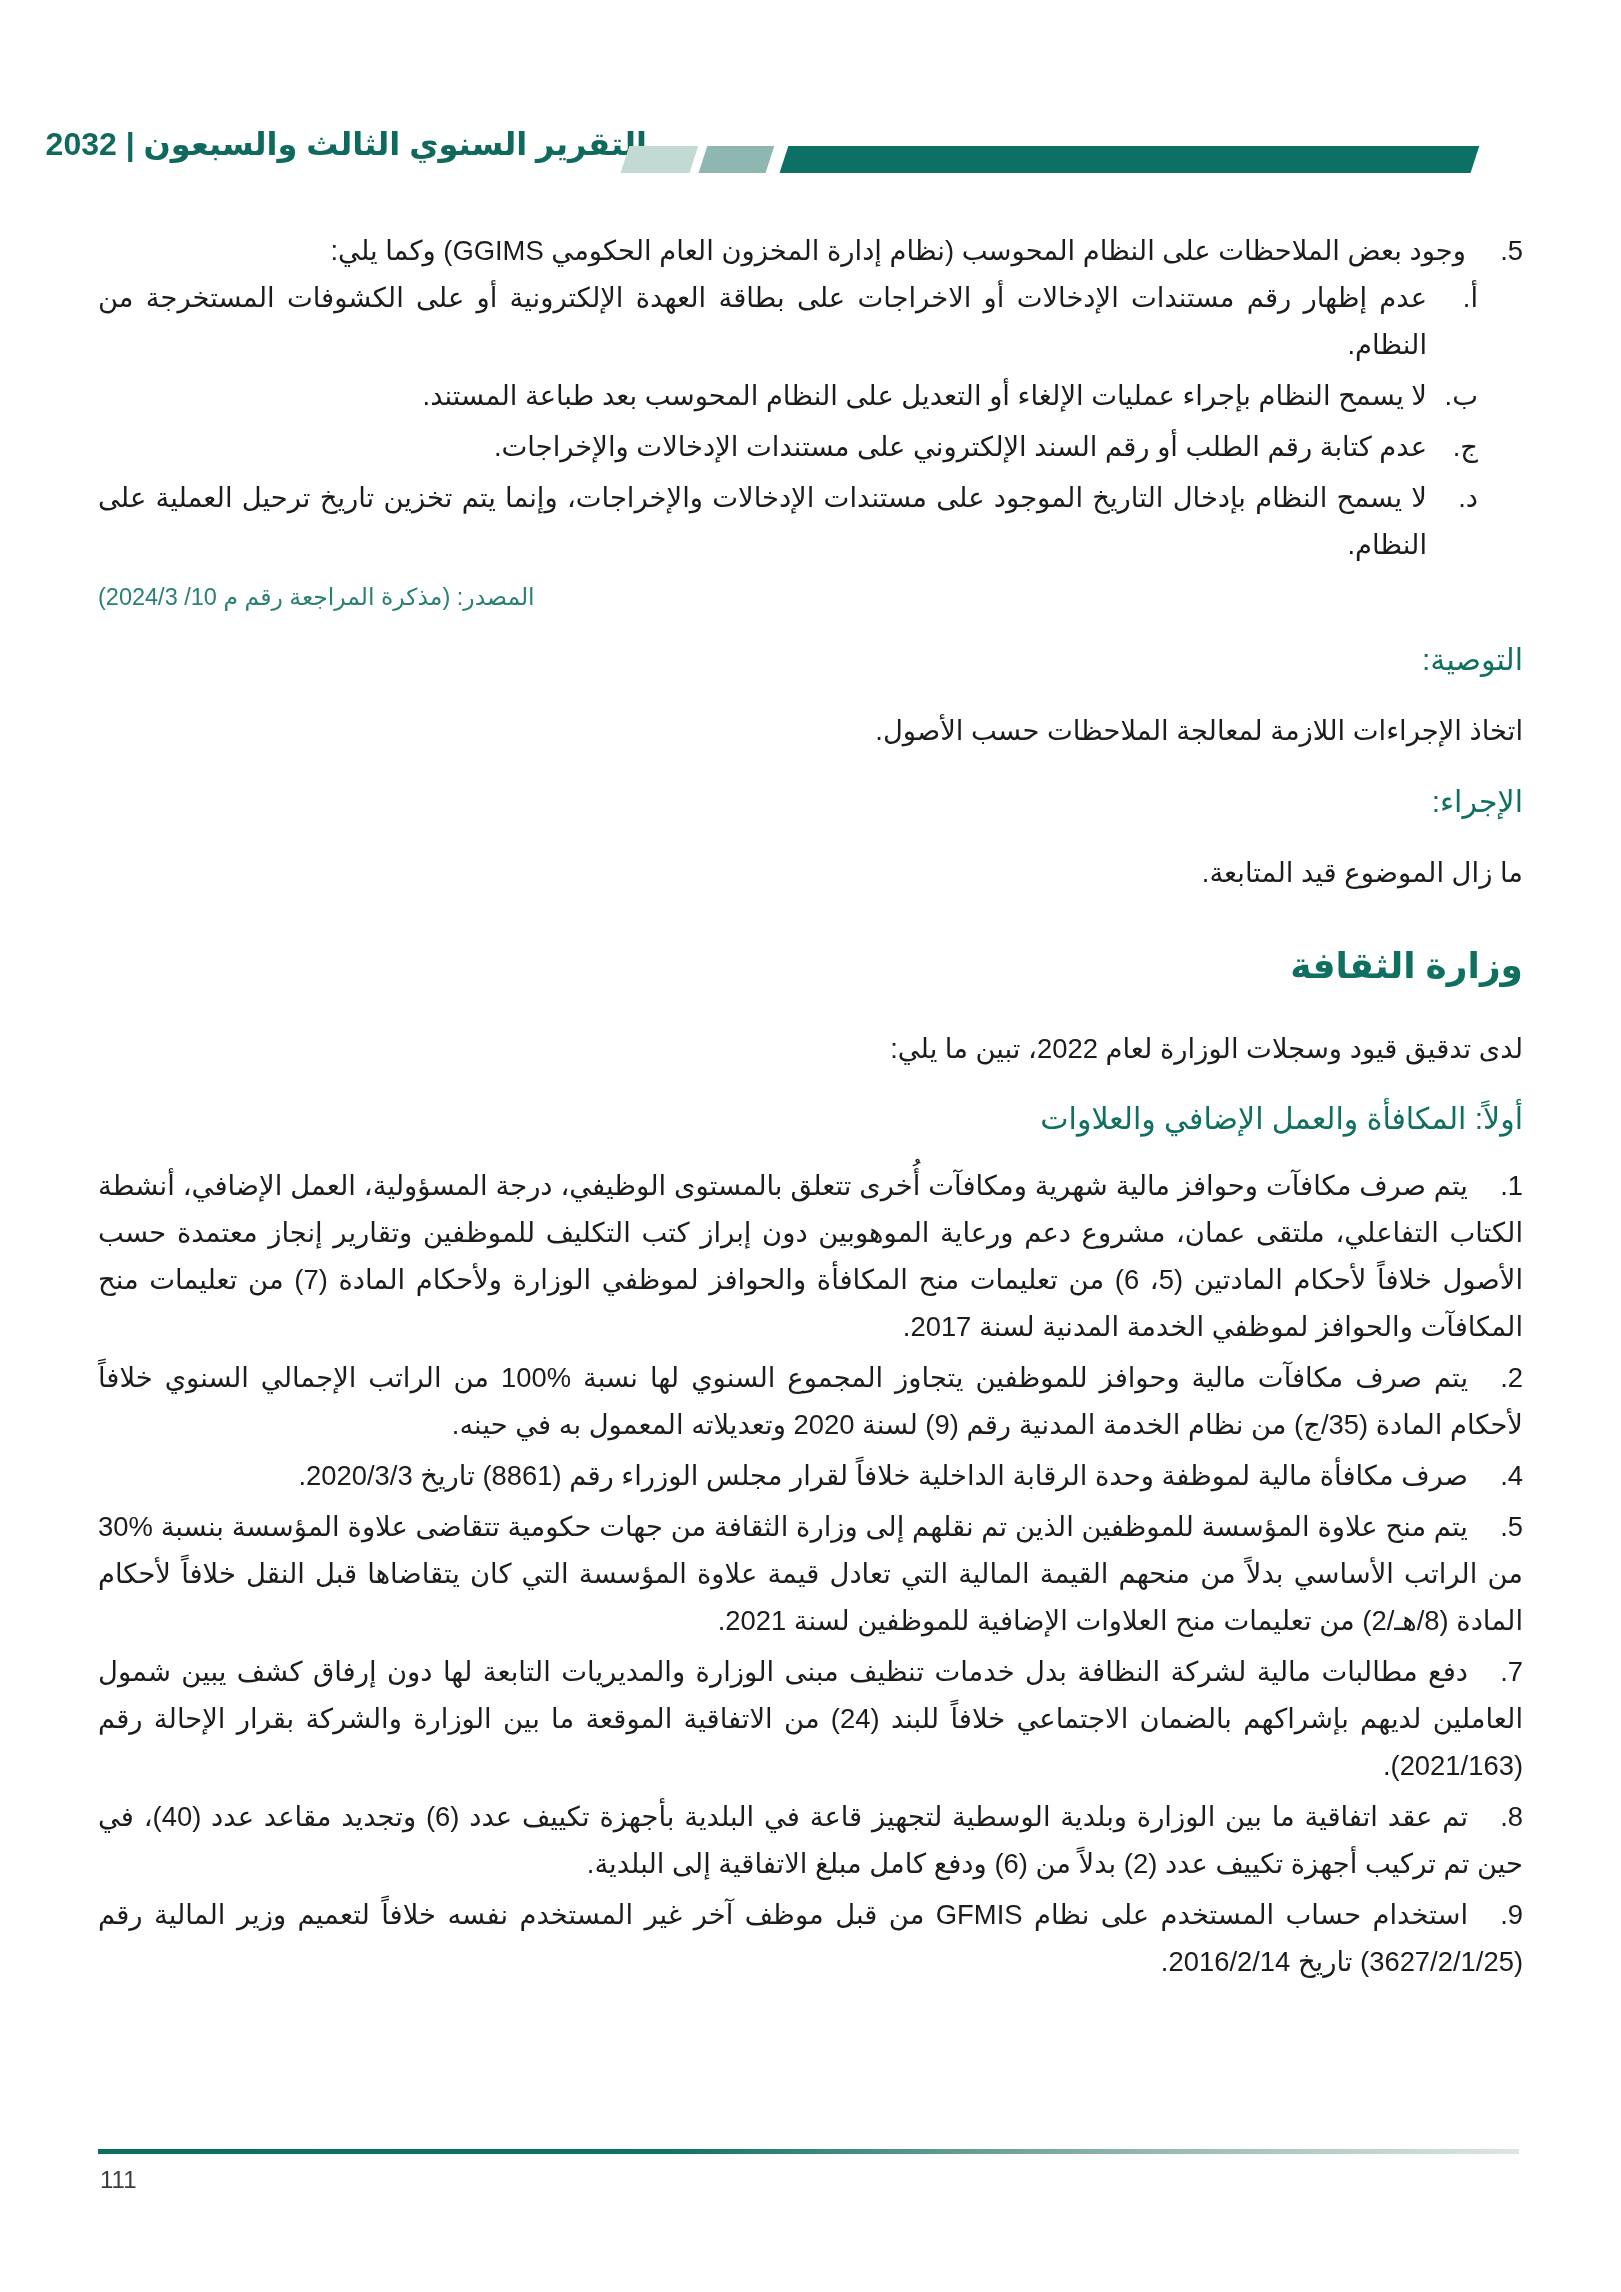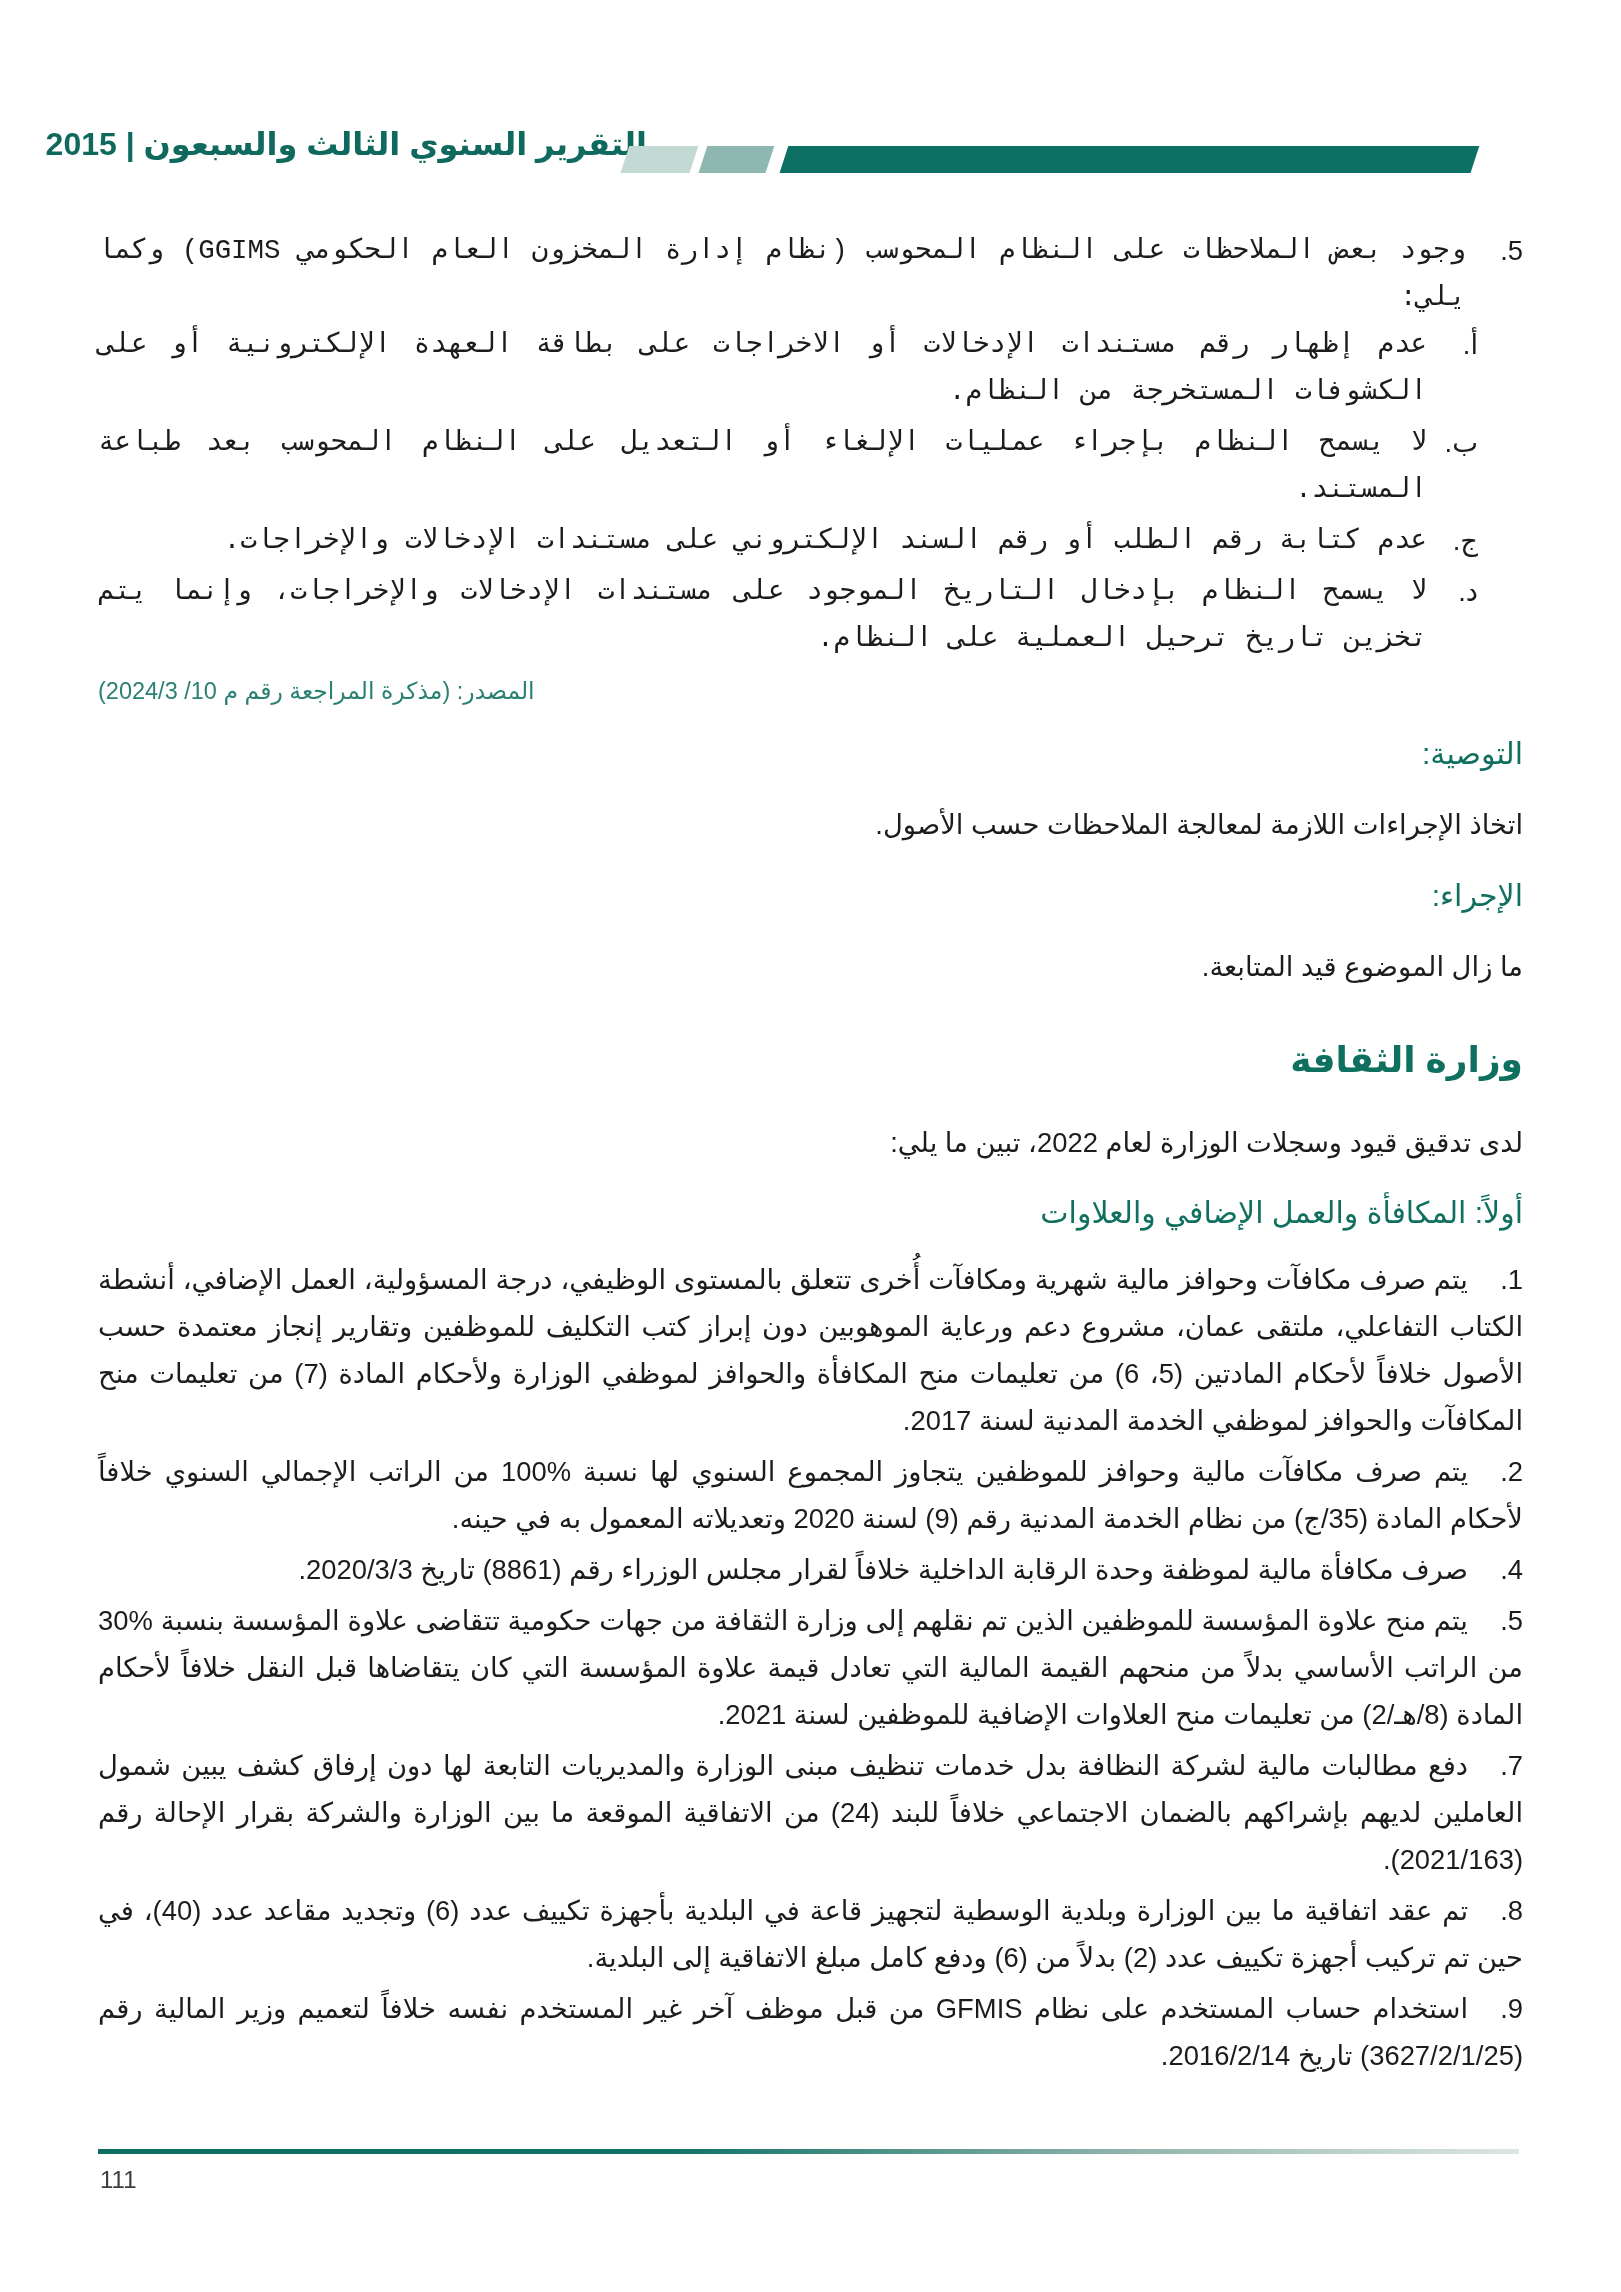--- a/index.html
+++ b/index.html
@@ -19,21 +19,21 @@
   .hseg2{left:703px; width:67px;  background:#8db7b0;}
   .hseg3{left:784px; width:691px; background:#0d7064;}
   
   .content{
     position:absolute; top:227px; right:98px; left:98px;
     direction:rtl; text-align:justify;
     font-size:27.4px; line-height:47px;
   }
   .flexrow{display:flex;}
   .num-marker{flex:0 0 57px; text-align:right;}
-  .grow{flex:1; text-align:justify;font-family:Liberation Mono, monospace;}
+  .grow{flex:1; text-align:justify;}
   .sub-item{display:flex; margin:0 45px 3.9px 0;}
   .sub-marker{flex:0 0 51px; text-align:right;}
   .source-note{
     color:#2a8173; font-size:23.5px; line-height:29px;
     text-align:left; margin:15.7px 49px 5.9px 0;
   }
   h3.green{
     color:#10705f; font-size:30px; font-weight:normal; line-height:37px;
     margin:29px 0 29px 0; text-align:right;
   }
@@ -54,21 +54,21 @@
   .page-number{
     position:absolute; left:100px; top:2162px;
     font-size:24px; color:#3c3c3c; line-height:35px;
   }
 </style>
 </head>
 <body>
 
 <div class="page" dir="rtl">
 
-  <div class="report-title">التقرير السنوي الثالث والسبعون | 2015</div>
+  <div class="report-title">التقرير السنوي الثالث والسبعون | 2032</div>
   <div class="hseg hseg1"></div>
   <div class="hseg hseg2"></div>
   <div class="hseg hseg3"></div>
 
   <div class="content">
 
     <div class="flexrow">
       <div class="num-marker">5.</div>
       <div class="grow">وجود بعض الملاحظات على النظام المحوسب (نظام إدارة المخزون العام الحكومي GGIMS) وكما يلي:</div>
     </div>

